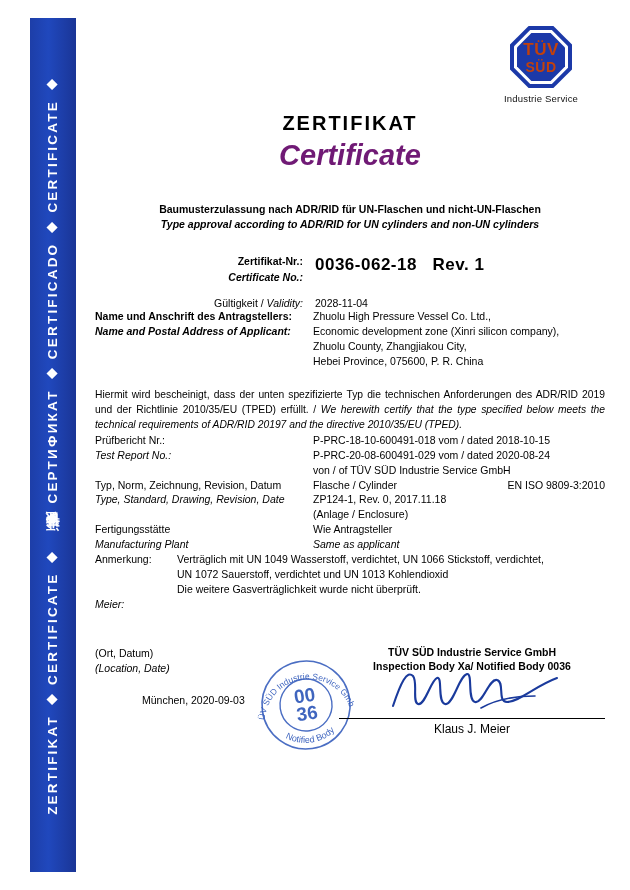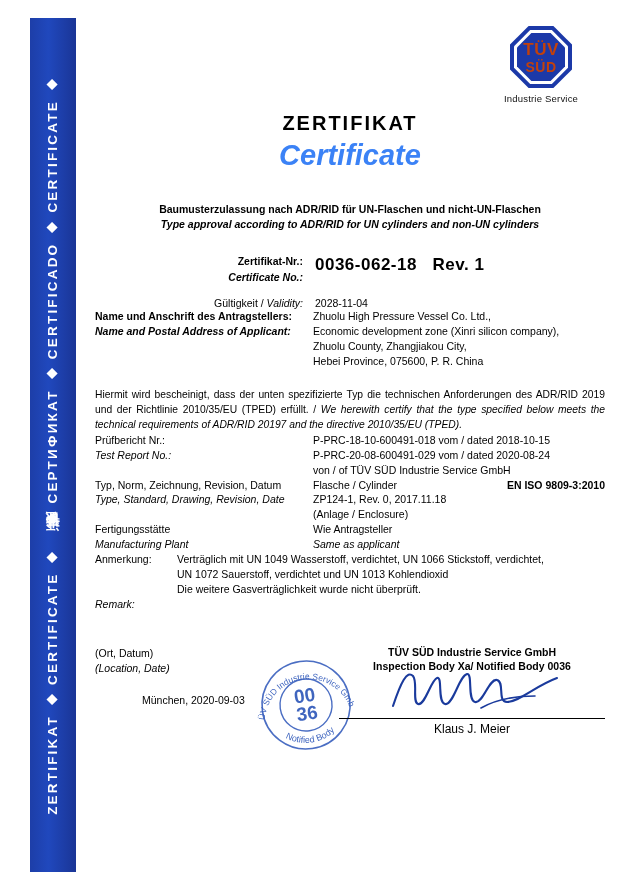--- a/index.html
+++ b/index.html
@@ -113,21 +113,21 @@
     letter-spacing: 2px;
     margin-top: 112px;
     color: #000000;
   }
   .title-en {
     text-align: center;
     font-size: 29px;
     font-style: italic;
     font-weight: bold;
     margin-top: 4px;
-    color: #3b82f6;
+    color: #701a75;
   }
   .subtitle {
     text-align: center;
     margin-top: 30px;
     font-size: 10.5px;
     font-weight: bold;
     line-height: 1.45;
   }
   .subtitle .it { font-style: italic; }
 
@@ -186,21 +186,21 @@
     font-size: 10.3px;
     line-height: 1.5;
     text-align: justify;
   }
   .para .it { font-style: italic; }
   .row-remark .lab { width: 72px; font-weight: normal; }
   .row-remark .lab .it { font-style: italic; }
 
   .norm-line { display: flex; }
   .norm-line .left { flex: 1; }
-  .norm-line .right { font-weight: bold; font-size: 10.5px; white-space: nowrap; }
+  .norm-line .right { font-weight: normal; font-size: 10.5px; white-space: nowrap; }
 
   
   .sig-area {
     margin-top: 34px;
     position: relative;
     height: 120px;
   }
   .loc-label {
     font-size: 10.5px;
     line-height: 1.45;
@@ -374,21 +374,21 @@
     <div class="row row-remark">
       <div class="lab">Anmerkung:</div>
       <div class="val">
         <div>Verträglich mit UN 1049 Wasserstoff, verdichtet, UN 1066 Stickstoff, verdichtet,</div>
         <div>UN 1072 Sauerstoff, verdichtet und UN 1013 Kohlendioxid</div>
         <div>Die weitere Gasverträglichkeit wurde nicht überprüft.</div>
       </div>
     </div>
     <div class="row row-remark" style="margin-top:0">
       <div class="lab">
-        <span class="it">Remark:</span>
+        <span class="it">Meier:</span>
       </div>
     </div>
 
     <div class="sig-area">
       <div class="loc-label">
         <div>(Ort, Datum)</div>
         <div class="it">(Location, Date)</div>
       </div>
       <div class="loc-date">München, 2020-09-03</div>
 

